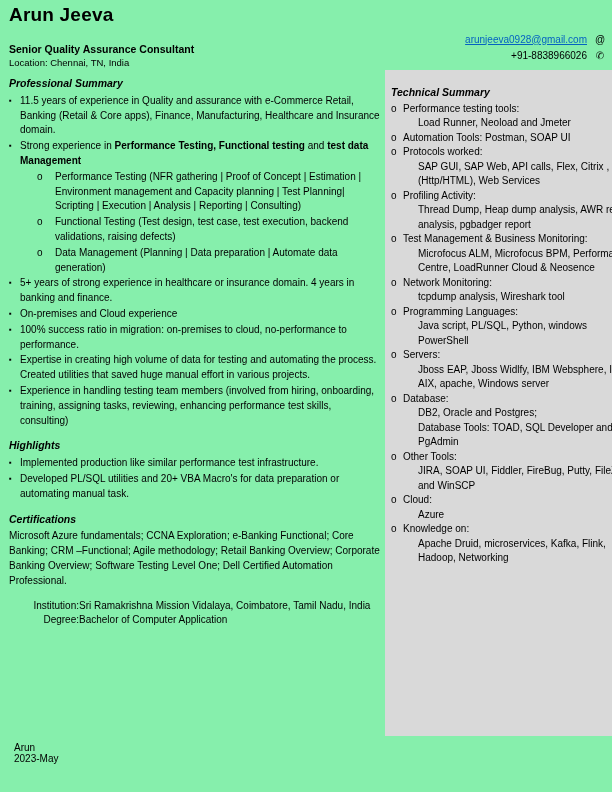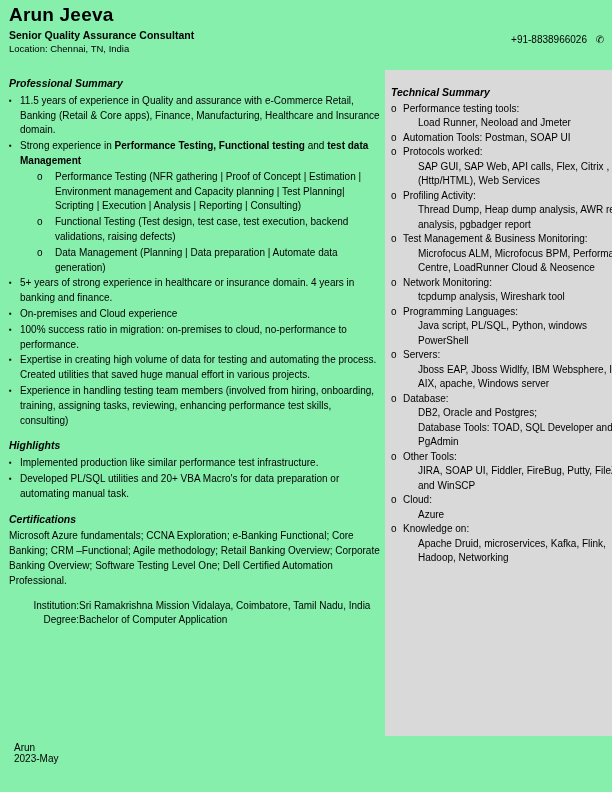--- a/index.html
+++ b/index.html
@@ -1,21 +1,21 @@
 <!DOCTYPE html>
 <html><head>
 <meta charset="utf-8">
 <style>
   html,body{margin:0;padding:0;}
   body{width:612px;height:792px;background:#ffffff;font-family:"Liberation Sans",sans-serif;color:#000;}
   .page{position:relative;width:612px;height:792px;background:#86efac;overflow:hidden;}
 
   .header{position:absolute;left:9px;top:4px;}
   .name{font-size:19px;font-weight:700;letter-spacing:.2px;}
-  .job-title{font-size:10.5px;font-weight:700;margin-top:3px;}
+  .job-title{font-size:10.5px;font-weight:700;margin-top:17px;}
   .location{font-size:9.5px;margin-top:2px;}
 
   .contact{position:absolute;right:6px;top:31px;font-size:10px;}
   .contact-row{display:flex;justify-content:flex-end;align-items:center;gap:7px;height:16px;}
   .email{color:#0563c1;text-decoration:underline;cursor:pointer;}
   .cicon{width:12px;text-align:center;font-size:10px;}
 
   .left-col{position:absolute;left:9px;top:70px;width:371px;font-size:10px;line-height:14.8px;padding-top:6px;}
   .section{margin-bottom:10px;}
   .section-heading{font-style:italic;font-weight:700;font-size:10.5px;margin-bottom:3px;}
@@ -43,20 +43,24 @@
 <div class="page">
 
   <div class="header">
     <div class="name">Arun Jeeva</div>
     <div class="job-title">Senior Quality Assurance Consultant</div>
     <div class="location">Location: Chennai, TN, India</div>
   </div>
 
   <div class="contact">
     <div class="contact-row">
+      <a class="email" style="color: rgb(5, 99, 193);">arunjeeva0928@gmail.com</a>
+      <span class="cicon">@</span>
+    </div>
+    <div class="contact-row">
       <span>+91-8838966026</span>
       <span class="cicon">✆</span>
     </div>
   </div>
 
   <div class="left-col">
 
     <div class="section">
       <div class="section-heading">Professional Summary</div>
       <div>

